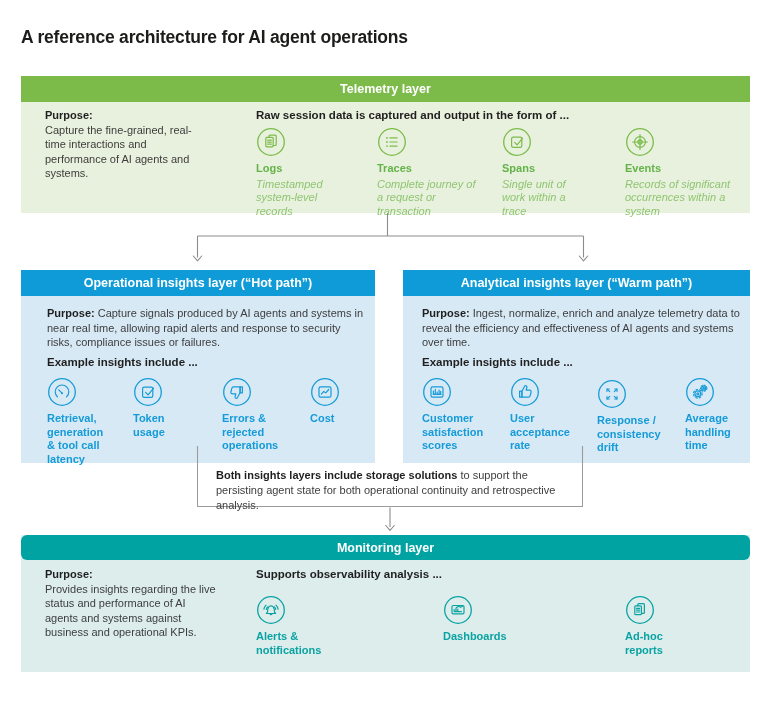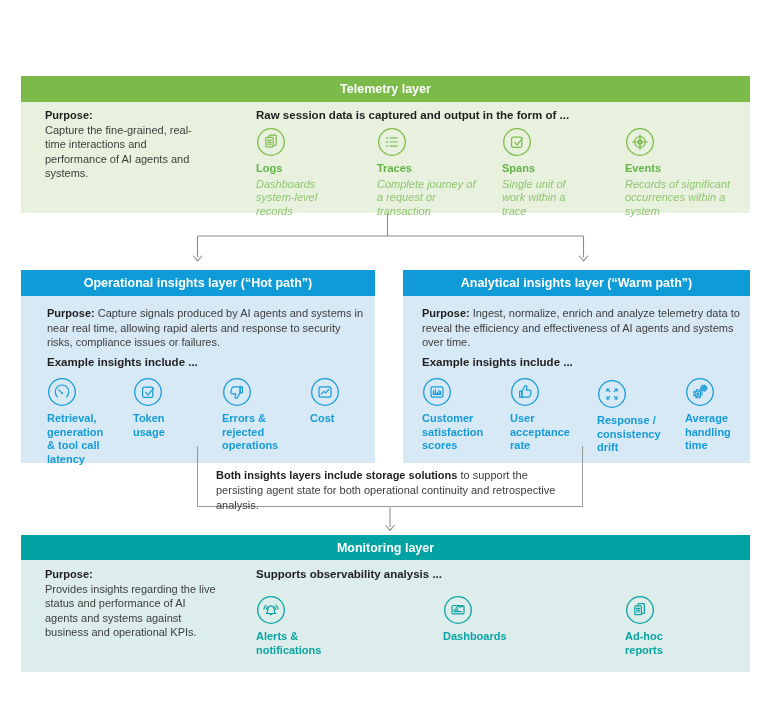--- a/index.html
+++ b/index.html
@@ -13,21 +13,21 @@
   .layer { position:absolute; }
   .layer-header { position:absolute; left:0; right:0; top:0; display:flex; align-items:center;
                   justify-content:center; color:#fff; font-weight:bold; font-size:12.5px; }
 
   #telemetry  { left:21px;  top:76px;  width:729px; height:137px; background:#e8f1dd; }
   #telemetry .layer-header { height:26px; background:#7cbb4a; }
   #operational{ left:21px;  top:270px; width:354px; height:193px; background:#d8e9f6; }
   #analytical { left:403px; top:270px; width:347px; height:193px; background:#d8e9f6; }
   #operational .layer-header, #analytical .layer-header { height:26px; background:#0f9bd7; }
   #monitoring { left:21px;  top:535px; width:729px; height:137px; background:#dcedec; }
-  #monitoring .layer-header { height:25px; background:#00a3a2; }
+  #monitoring .layer-header { height:25px; background:#00a3a2;border-radius:6px; }
 
   .purpose { position:absolute; font-size:11px; color:#3d3d3d; line-height:14.5px; }
   .purpose strong { color:#1f1f1f; }
   .purpose strong.block { display:block; }
   .purpose strong.inline { margin-right:3px; }
 
   .section-heading { position:absolute; font-size:11.5px; font-weight:bold; color:#1f1f1f; }
 
   .item { position:absolute; }
   .item .icon { display:block; margin-bottom:5px; }
@@ -50,40 +50,41 @@
              background:#ffffff; border:1px solid #9b9b9b; border-top:none;
              z-index:3; font-size:11px; color:#3d3d3d;
              line-height:15px; padding:5px 18px 0 18px; }
   #storage strong { color:#1f1f1f; }
 </style>
 </head>
 <body>
 
 <div class="page">
 
+  <div class="title">A reference architecture for AI agent operations</div>
 
   <div class="layer" id="telemetry">
     <div class="layer-header">Telemetry layer</div>
     <div class="purpose" style="left:24px; top:32px; width:148px">
       <strong class="block">Purpose:</strong>
       <span>Capture the fine-grained, real-time interactions and performance of AI agents and systems.</span>
     </div>
     <div class="section-heading" style="left:235px; top:33px;">Raw session data is captured and output in the form of ...</div>
 
     <div class="item green-col" style="left:235px; top:51px; width:82px">
       <span class="icon">
           <svg width="30" height="30" viewBox="0 0 30 30" fill="none" stroke="currentColor" stroke-width="1.2" stroke-linecap="round" stroke-linejoin="round">
             <circle cx="15" cy="15" r="13.3" stroke-width="1.3"></circle>
             <path d="M13 10.3V9.2a1 1 0 0 1 1-1h5.2a1 1 0 0 1 1 1v8.3a1 1 0 0 1-1 1h-2"></path>
             <rect x="9.8" y="10.3" width="7.4" height="9.5" rx="1"></rect>
             <path d="M11.7 13.2h3.6M11.7 15.2h3.6M11.7 17.2h3.6"></path>
           </svg>
         </span>
       <div class="item-label">Logs</div>
-      <div class="item-desc">Dashboards system-level records</div>
+      <div class="item-desc">Timestamped system-level records</div>
     </div>
     <div class="item green-col" style="left:356px; top:51px; width:100px">
       <span class="icon">
           <svg width="30" height="30" viewBox="0 0 30 30" fill="none" stroke="currentColor" stroke-width="1.2" stroke-linecap="round" stroke-linejoin="round">
             <circle cx="15" cy="15" r="13.3" stroke-width="1.3"></circle>
             <path d="M12.9 10.9h7.2M12.9 15h7.2M12.9 19.1h7.2"></path>
             <circle cx="10" cy="10.9" r="0.9" fill="currentColor" stroke="none"></circle>
             <circle cx="10" cy="15" r="0.9" fill="currentColor" stroke="none"></circle>
             <circle cx="10" cy="19.1" r="0.9" fill="currentColor" stroke="none"></circle>
           </svg>

